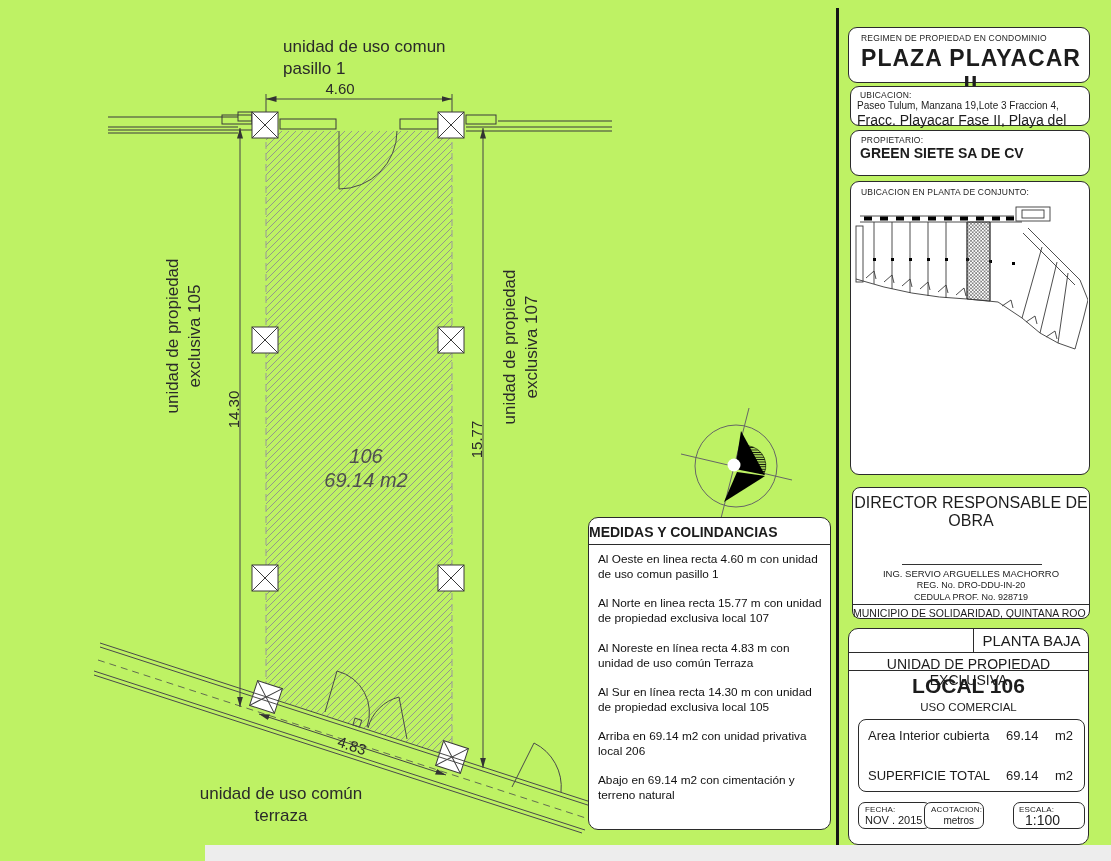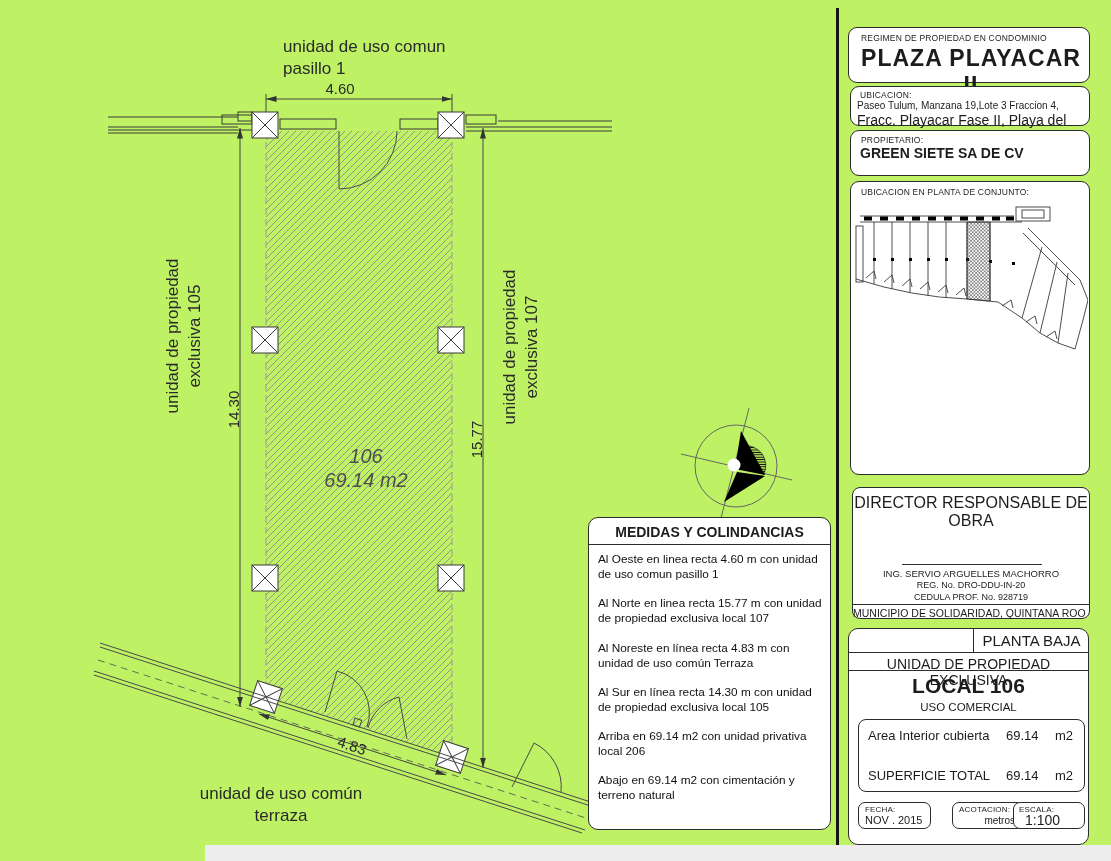--- a/index.html
+++ b/index.html
@@ -161,21 +161,21 @@
   </div>
 
   <div class="abs dim-label ctr" style="left:312px;top:737px;width:80px;transform:rotate(18.5deg);">4.83</div>
 
   <div class="abs plan-label ctr" style="left:131px;top:783px;width:300px;">
     <div>unidad de uso común</div>
     <div>terraza</div>
   </div>
 
   <div class="rbox" style="left:588px;top:517px;width:243px;height:313px;border-radius:10px;">
-    <div style="height:27px;border-bottom:1.4px solid #2b2b2b;text-align:center;font-size:14px;font-weight:bold;padding-top:6px;box-sizing:border-box;">MEDIDAS Y COLINDANCIAS</div>
+    <div style="height:27px;border-bottom:1.4px solid #2b2b2b;font-size:14px;font-weight:bold;padding-top:6px;box-sizing:border-box;">MEDIDAS Y COLINDANCIAS</div>
     <div class="med-item" style="top:34px;">Al Oeste en linea recta 4.60 m con unidad de uso comun pasillo 1</div>
     <div class="med-item" style="top:78px;">Al Norte en linea recta 15.77 m con unidad de propiedad exclusiva local 107</div>
     <div class="med-item" style="top:123px;">Al Noreste  en línea recta 4.83 m con unidad de uso común Terraza</div>
     <div class="med-item" style="top:167px;">Al Sur en línea recta 14.30 m con unidad de propiedad exclusiva local 105</div>
     <div class="med-item" style="top:211px;">Arriba en 69.14 m2 con unidad privativa local 206</div>
     <div class="med-item" style="top:255px;">Abajo en 69.14 m2 con cimentación y terreno natural</div>
   </div>
 
   <div class="abs" style="left:836px;top:8px;width:3px;height:843px;background:#151515;"></div>
   <div class="abs" style="left:205px;top:845px;width:906px;height:16px;background:#ededed;"></div>
@@ -299,21 +299,21 @@
       <span style="position:absolute;left:196px;top:8px;font-size:13px;">m2</span>
       <span style="position:absolute;left:9px;top:48px;font-size:13px;">SUPERFICIE  TOTAL</span>
       <span style="position:absolute;left:147px;top:48px;font-size:13px;">69.14</span>
       <span style="position:absolute;left:196px;top:48px;font-size:13px;">m2</span>
     </div>
 
     <div class="mini" style="left:9px;top:173px;width:73px;height:27px;">
       <span class="lbl" style="position:absolute;left:6px;top:2px;font-size:8px;">FECHA:</span>
       <span style="position:absolute;left:6px;top:11px;font-size:11px;">NOV . 2015</span>
     </div>
-    <div class="mini" style="left:103px;top:173px;width:73px;height:27px;">
+    <div class="mini" style="left:75px;top:173px;width:60px;height:27px;">
       <span class="lbl" style="position:absolute;left:6px;top:2px;font-size:8px;">ACOTACION:</span>
       <span style="position:absolute;right:9px;top:12px;font-size:10px;">metros</span>
     </div>
     <div class="mini" style="left:164px;top:173px;width:72px;height:27px;">
       <span class="lbl" style="position:absolute;left:5px;top:2px;font-size:8px;">ESCALA:</span>
       <span style="position:absolute;left:11px;top:9px;font-size:14px;">1:100</span>
     </div>
   </div>
 
 </div>

